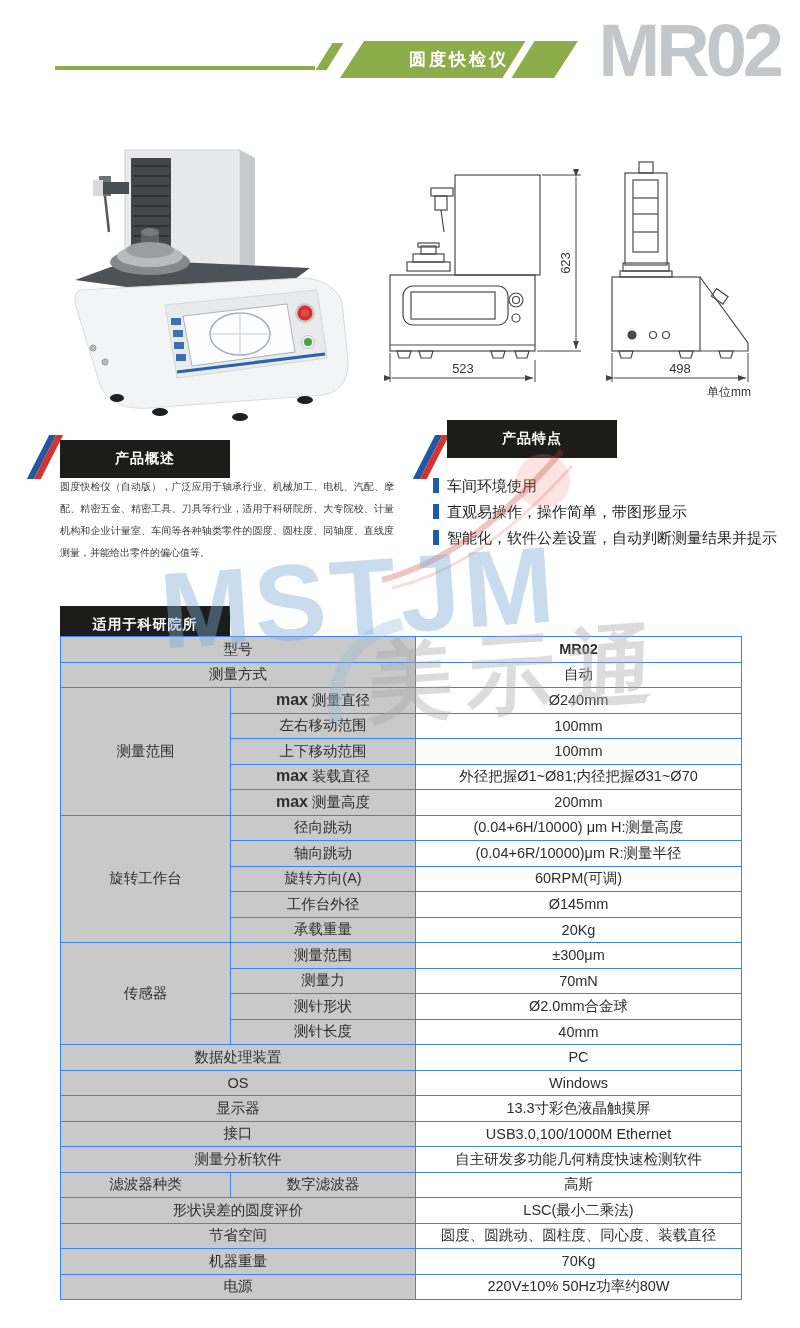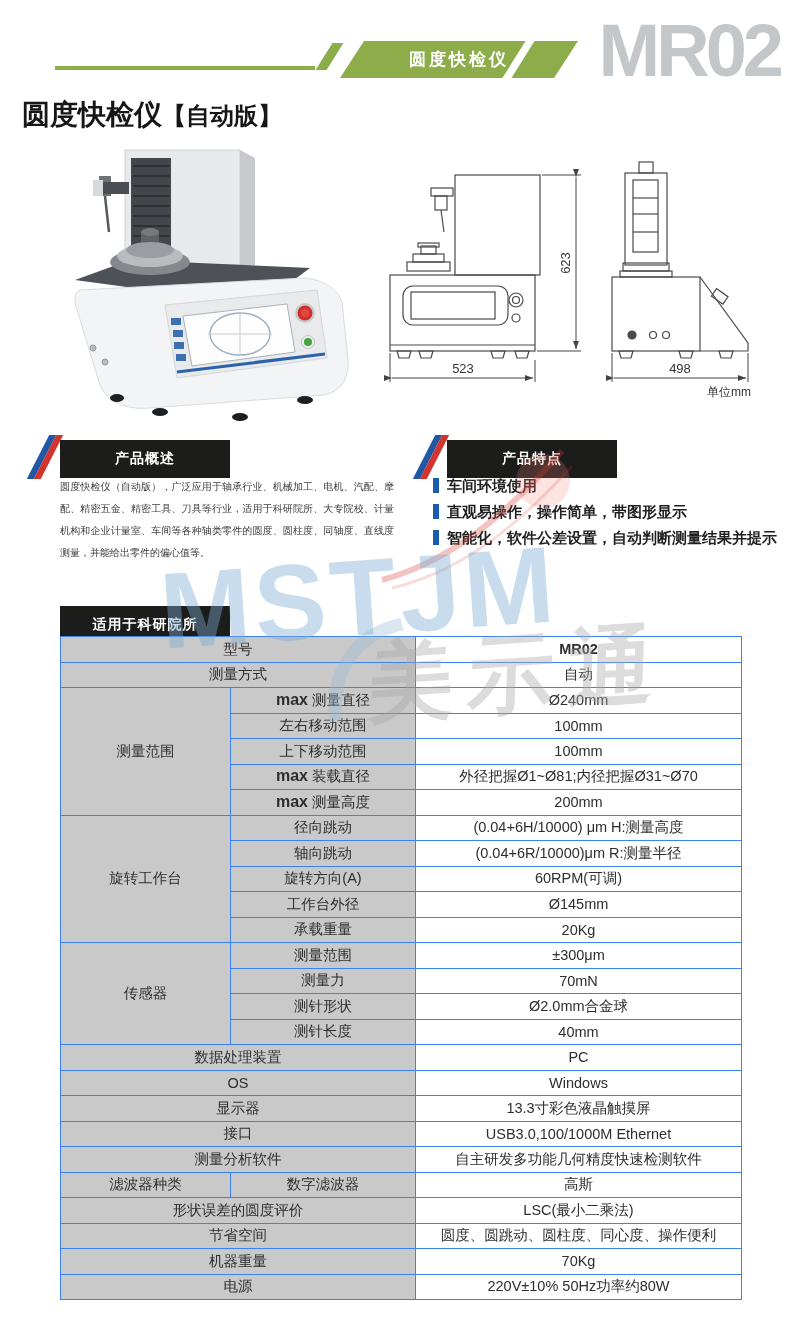--- a/index.html
+++ b/index.html
@@ -30,21 +30,21 @@
       display:flex; align-items:center; justify-content:center; }
 
   
   .overview-text { position:absolute; left:60px; top:468px; width:334px; font-size:10px; line-height:22px;
       color:#3a3a3a; font-weight:500; text-align:justify; }
 
   
   .features-list { position:absolute; left:433px; top:466px; width:356px; list-style:none; }
   .features-list li { display:flex; align-items:flex-start; margin-bottom:3px; }
   .features-list .bullet { flex:0 0 6px; width:6px; height:15px; background:#1A5DAD; margin:4px 8px 0 0; }
-  .features-list .f-text { font-size:15px; font-weight:700; color:#1f1f1f; line-height:23px; }
+  .features-list .f-text { font-size:15px; font-weight:400; color:#1f1f1f; line-height:23px; }
 
   
   table.specs { position:absolute; left:60px; top:628px; width:681px; border-collapse:collapse; table-layout:fixed; }
   table.specs td { border:1px solid #3b82f6; height:25.5px; text-align:center; vertical-align:middle;
       font-size:14.5px; color:#2e2e2e; padding:0 4px; background:#fff; overflow:hidden; white-space:nowrap; }
   table.specs td.g { background:#C9C9C9; }
   table.specs td.bold { font-weight:bold; }
   .maxp { font-weight:700; font-size:16px; margin-right:4px;text-align:right; }
 
   
@@ -63,23 +63,20 @@
 <div class="page">
 
   <div class="green-line"></div>
   <div class="green-slash-small"></div>
   <div class="green-badge">
     <span>圆度快检仪</span>
   </div>
   <div class="badge-cut"></div>
   <div class="model-no">MR02</div>
 
-  <div class="page-title">
-    <span>圆度快检仪</span><span class="suffix">【自动版】</span>
-  </div>
 
   <svg style="position:absolute;left:55px;top:132px" width="330" height="290" viewBox="0 0 330 290">
 
     <rect x="70" y="10" width="115" height="115" fill="#E8E9EB" stroke="#D0D1D3"></rect>
     <polygon points="185,10 200,18 200,125 185,125" fill="#C7C9CC"></polygon>
     <rect x="76" y="18" width="40" height="100" fill="#43464B"></rect>
     <g stroke="#2E3034" stroke-width="2">
       <line x1="78" y1="26" x2="114" y2="26"></line>
         <line x1="78" y1="36" x2="114" y2="36"></line>
       <line x1="78" y1="46" x2="114" y2="46"></line>
@@ -207,21 +204,21 @@
   </div>
   <div class="black-badge" style="left:60px;top:432px">
     <span>产品概述</span>
   </div>
   <div class="overview-text">圆度快检仪（自动版），广泛应用于轴承行业、机械加工、电机、汽配、摩配、精密五金、精密工具、刀具等行业，适用于科研院所、大专院校、计量机构和企业计量室、车间等各种轴类零件的圆度、圆柱度、同轴度、直线度测量，并能给出零件的偏心值等。</div>
 
   <div class="slash-icon" style="left:416px;top:427px">
     <div class="s-blue"></div>
       <div class="s-red"></div>
   </div>
-  <div class="black-badge" style="left:447px;top:432px">
+  <div class="black-badge" style="left:447px;top:412px">
     <span>产品特点</span>
   </div>
   <ul class="features-list">
     <li>
         <span class="bullet"></span>
         <span class="f-text">车间环境使用</span>
       </li>
     <li>
         <span class="bullet"></span>
         <span class="f-text">直观易操作，操作简单，带图形显示</span>
@@ -340,21 +337,21 @@
         <td class="g">数字滤波器</td>
         <td>高斯</td>
       </tr>
 
       <tr>
         <td class="g" colspan="2">形状误差的圆度评价</td>
         <td>LSC(最小二乘法)</td>
       </tr>
       <tr>
         <td class="g" colspan="2">节省空间</td>
-        <td>圆度、圆跳动、圆柱度、同心度、操作便利</td>
+        <td>圆度、圆跳动、圆柱度、同心度、装载直径</td>
       </tr>
       <tr>
         <td class="g" colspan="2">机器重量</td>
         <td>70Kg</td>
       </tr>
       <tr>
         <td class="g" colspan="2">电源</td>
         <td>220V±10% 50Hz功率约80W</td>
       </tr>
     </tbody>

